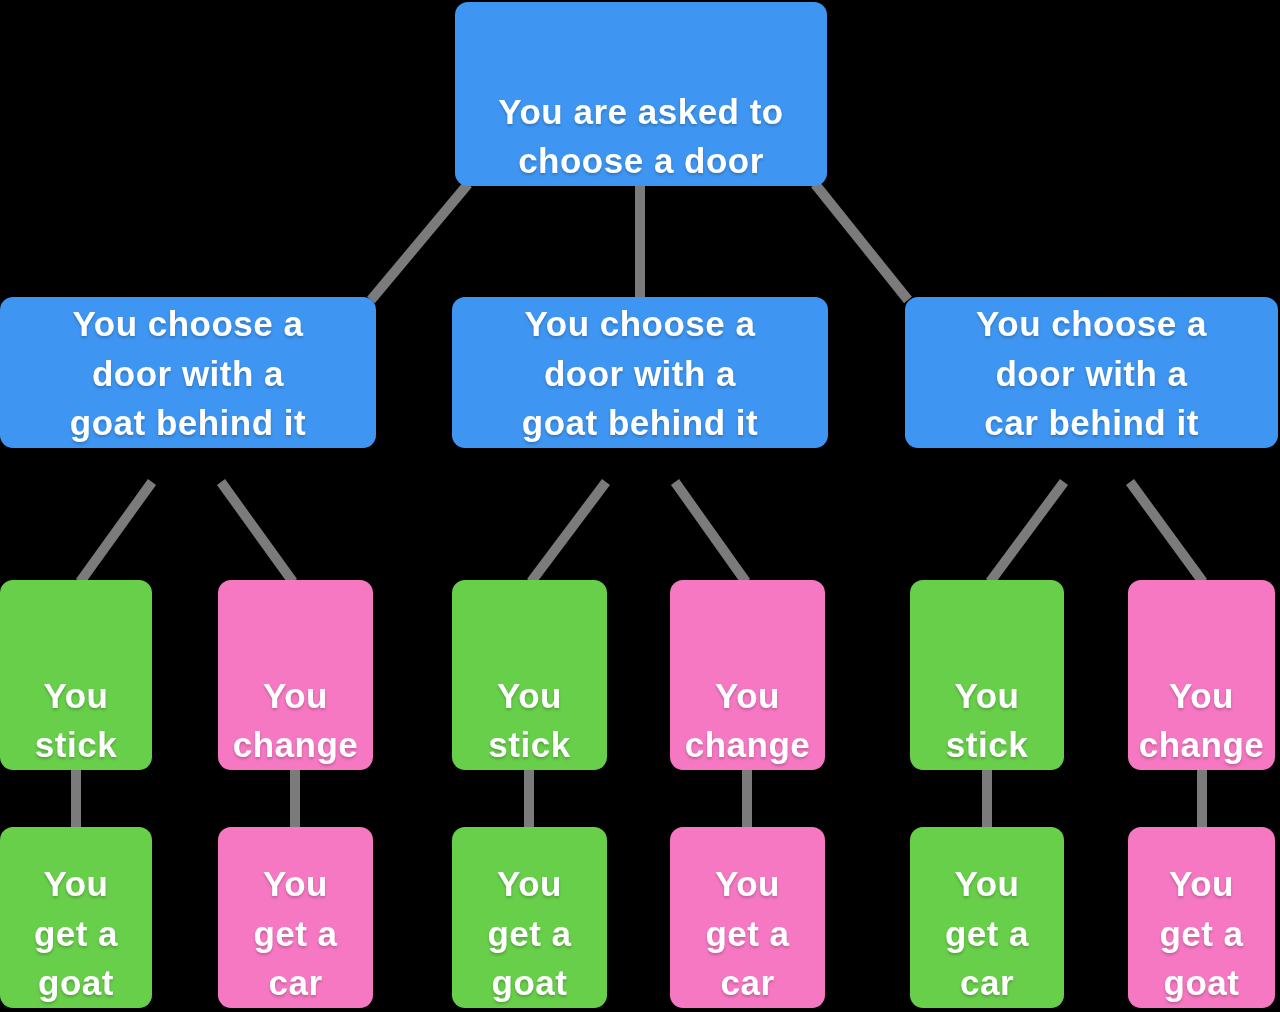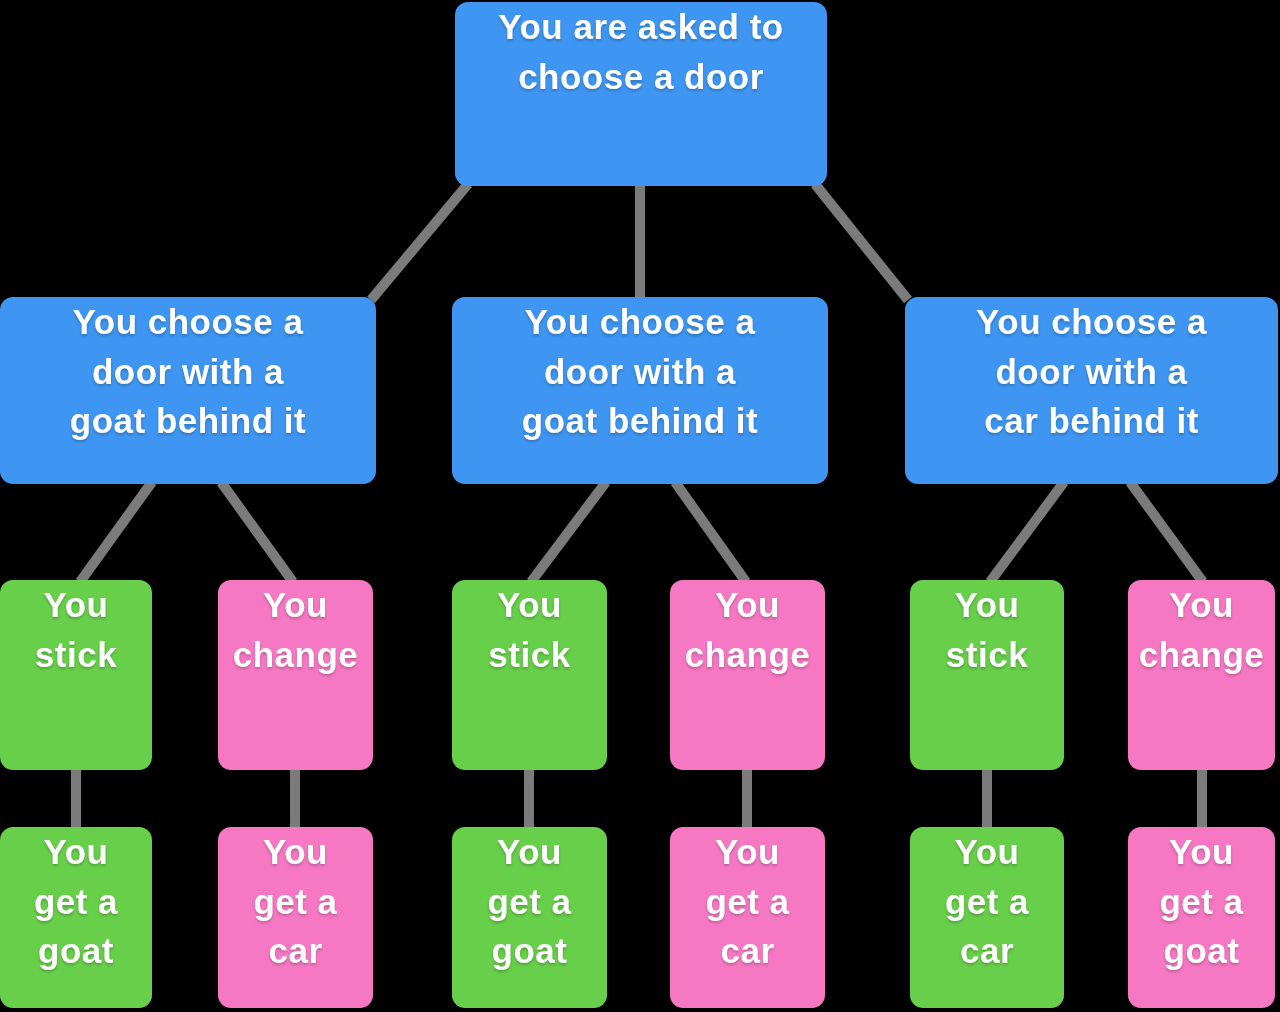--- a/index.html
+++ b/index.html
@@ -14,41 +14,41 @@
   .connectors {
     position: absolute;
     left: 0; top: 0;
     z-index: 1;
   }
   .node {
     position: absolute;
     z-index: 2;
     border-radius: 13px;
     display: flex;
-    align-items: flex-start;
+    align-items: flex-end;
     justify-content: center;
     text-align: center;
   }
   .node .label {
     white-space: pre-line;
     color: #ffffff;
     font-size: 35px;
     font-weight: 600;
     line-height: 1.42;
     letter-spacing: 0.5px;
     padding: 0 4px;
     text-shadow: 0 2px 3px rgba(0,0,0,0.22);
   }
   .node.blue  { background: #3e96f2; }
   .node.green { background: #68cf4a; }
   .node.pink  { background: #f678c3; }
 
   
   .r1 { top: 2px;   height: 184px; }
-  .r2 { top: 297px; height: 187px; }
+  .r2 { top: 297px; height: 151px; }
   .r3 { top: 580px; height: 190px; }
   .r4 { top: 827px; height: 181px; }
 </style>
 </head>
 <body>
 
 <div class="canvas" style="background-color: rgb(0, 0, 0);">
 
   <svg class="connectors" width="1280" height="1012" viewBox="0 0 1280 1012">
 

